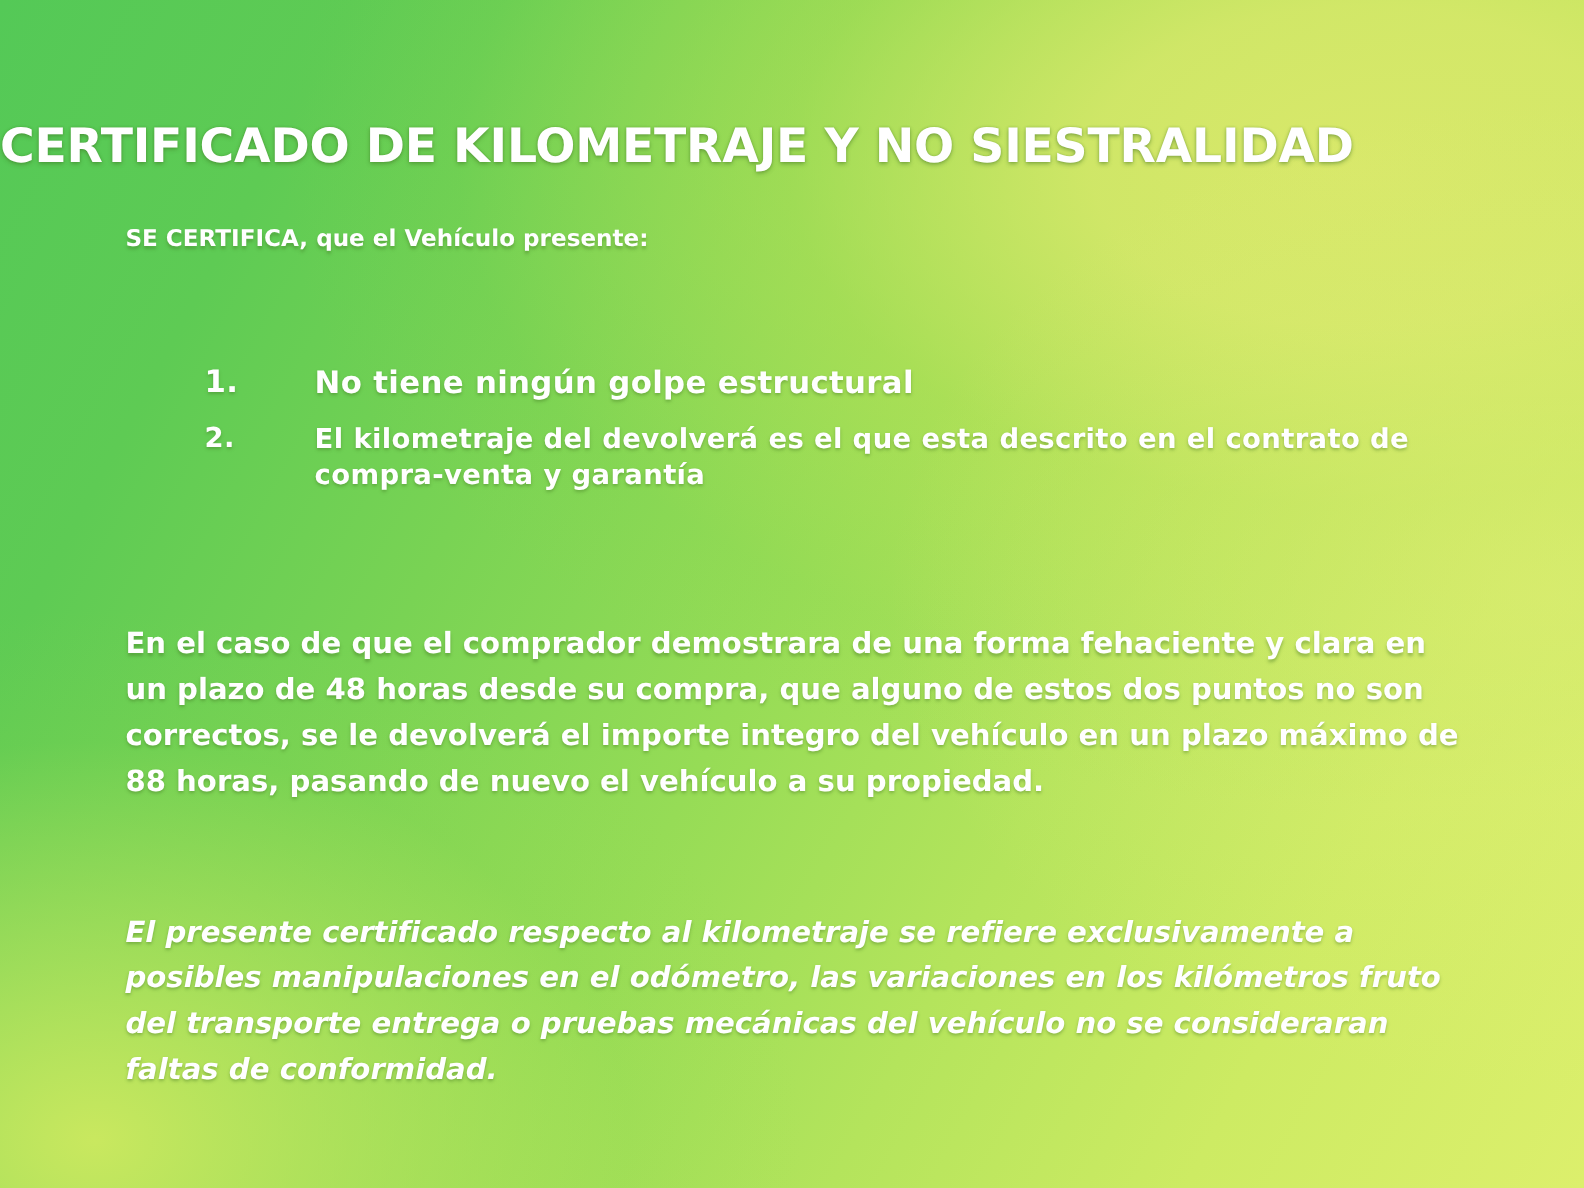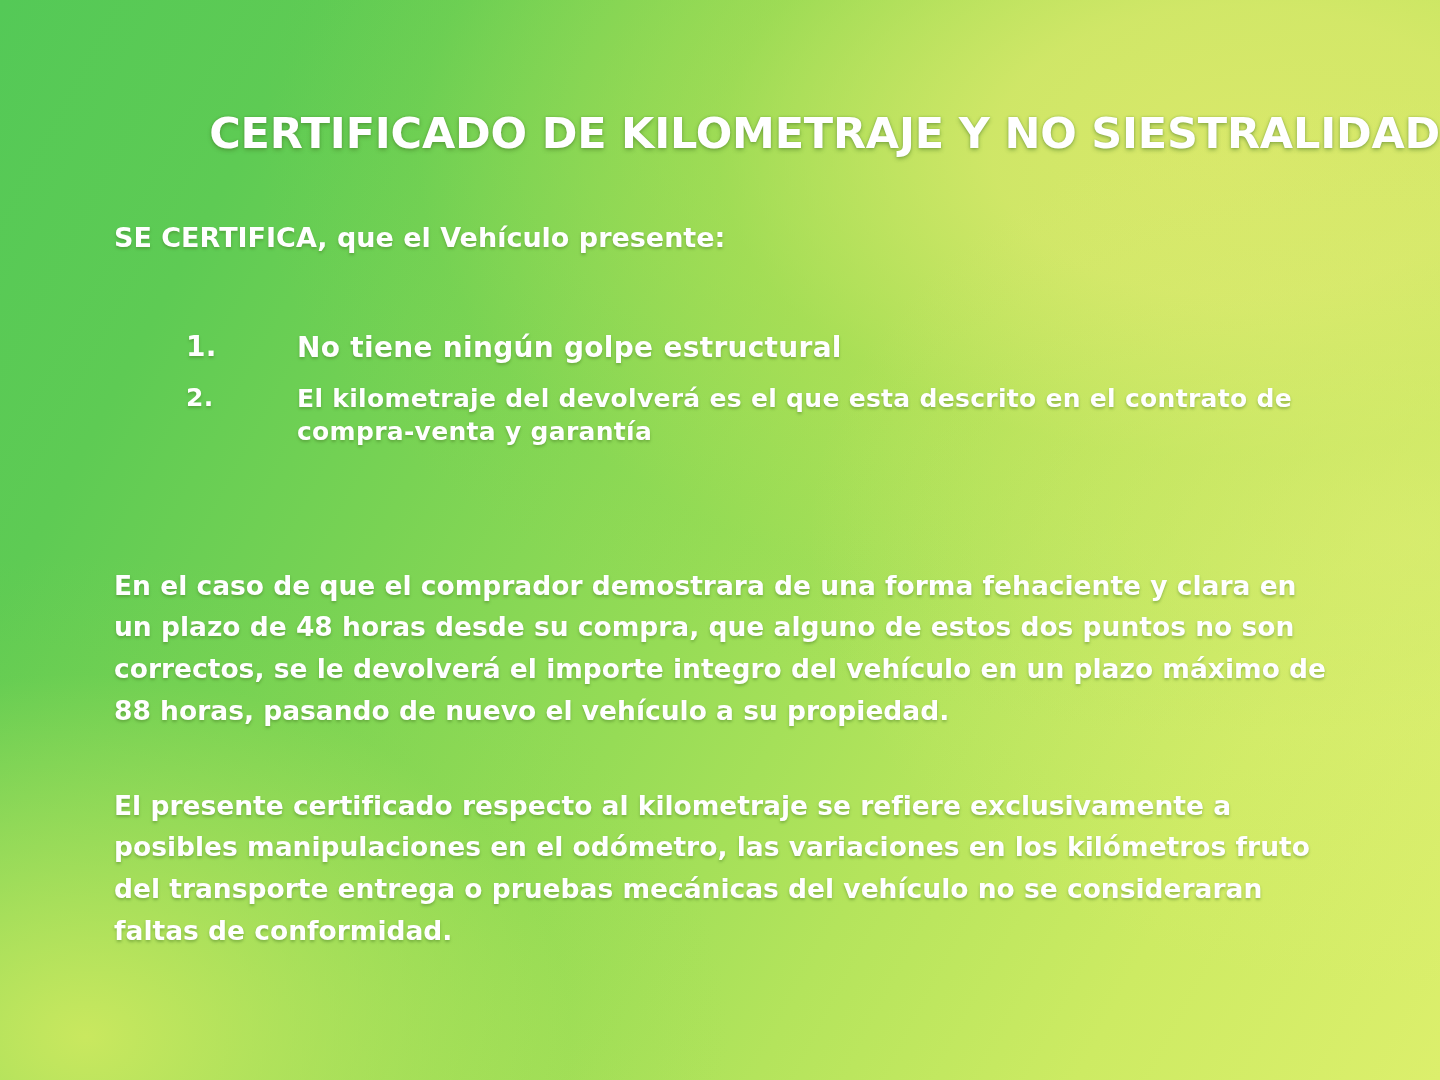--- a/index.html
+++ b/index.html
@@ -32,34 +32,34 @@
   }
   .content {
     position: relative;
     z-index: 2;
   }
   .title {
     position: absolute;
     top: 108px;
     left: 0;
     width: 1440px;
-    text-align: right;
+    text-align: left;
     color: #ffffff;
     font-size: 43px;
     font-weight: bold;
     letter-spacing: -0.2px;
     text-shadow: 0 2px 4px rgba(60,110,30,0.45), 0 0 2px rgba(60,110,30,0.30);
     white-space: nowrap;
   }
   .lead {
     position: absolute;
-    top: 222px;
+    top: 205px;
     left: 114px;
     color: #ffffff;
-    font-size: 27px;
+    font-size: 21px;
     font-weight: bold;
     text-shadow: 0 2px 3px rgba(60,110,30,0.40);
   }
   .list {
     position: absolute;
     top: 330px;
     left: 186px;
     width: 1180px;
     margin: 0;
     padding: 0;
@@ -82,34 +82,33 @@
     font-size: 28px;
   }
   .marker {
     width: 100px;
     flex: 0 0 100px;
     text-align: left;
   }
   .item-text {
     flex: 1;
     line-height: 1.30;
-    margin-left: 11px;
   }
   .para {
     position: absolute;
     left: 114px;
     width: 1228px;
     color: #ffffff;
     font-size: 26.5px;
     font-weight: bold;
     line-height: 1.58;
     text-shadow: 0 2px 3px rgba(60,110,30,0.40);
   }
   .para-1 { top: 538px; }
-  .para-2 { top: 758px; }
+  .para-2 { top: 800px; font-style: italic; }
 </style>
 </head>
 <body>
 
 <div class="slide">
   <div class="content">
 
     <div class="title">CERTIFICADO DE KILOMETRAJE Y NO SIESTRALIDAD</div>
 
     <div class="lead">SE CERTIFICA, que el Vehículo presente:</div>

